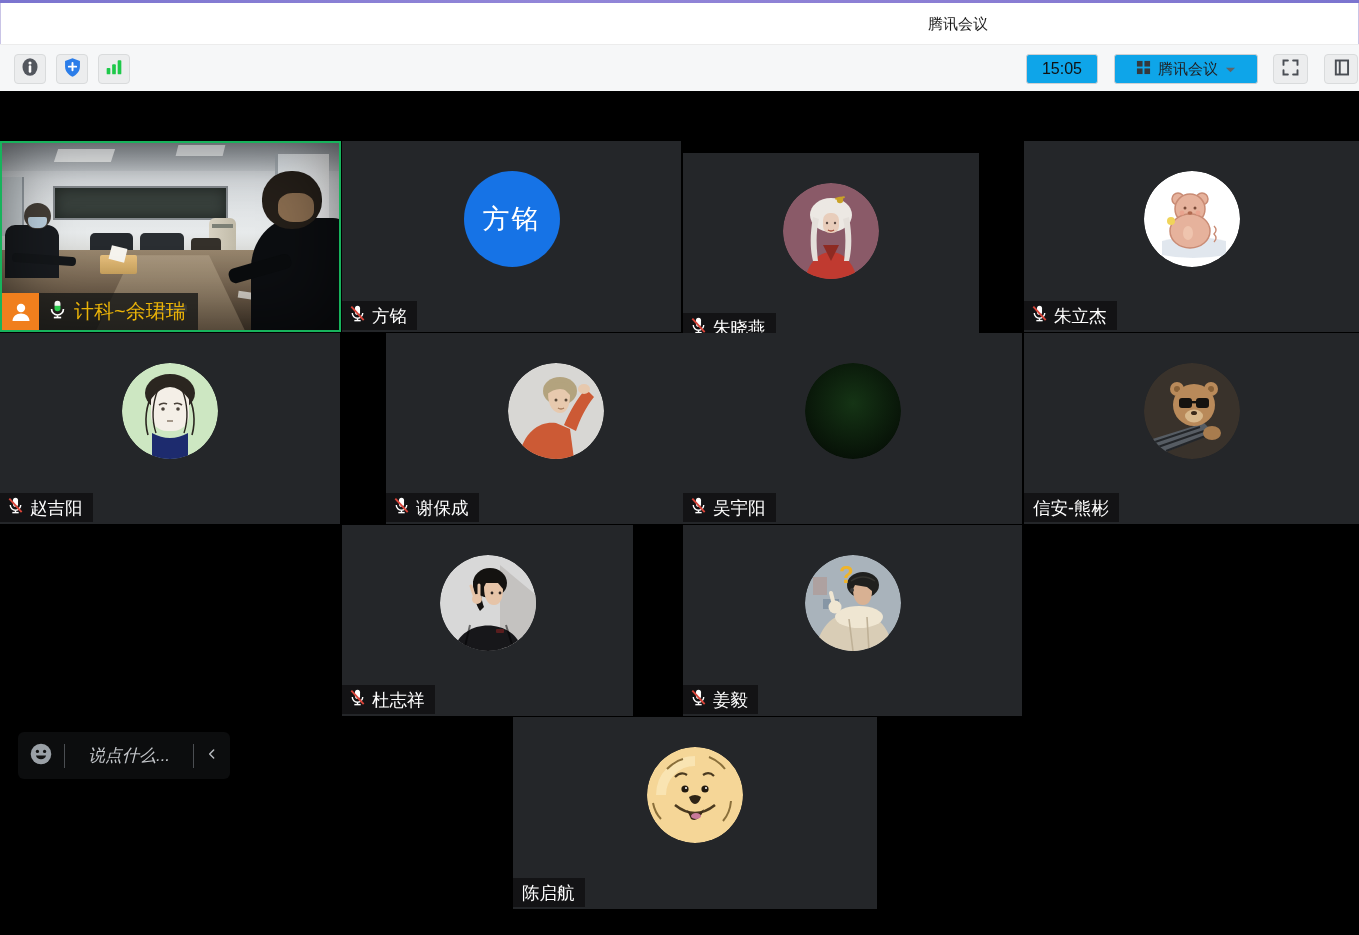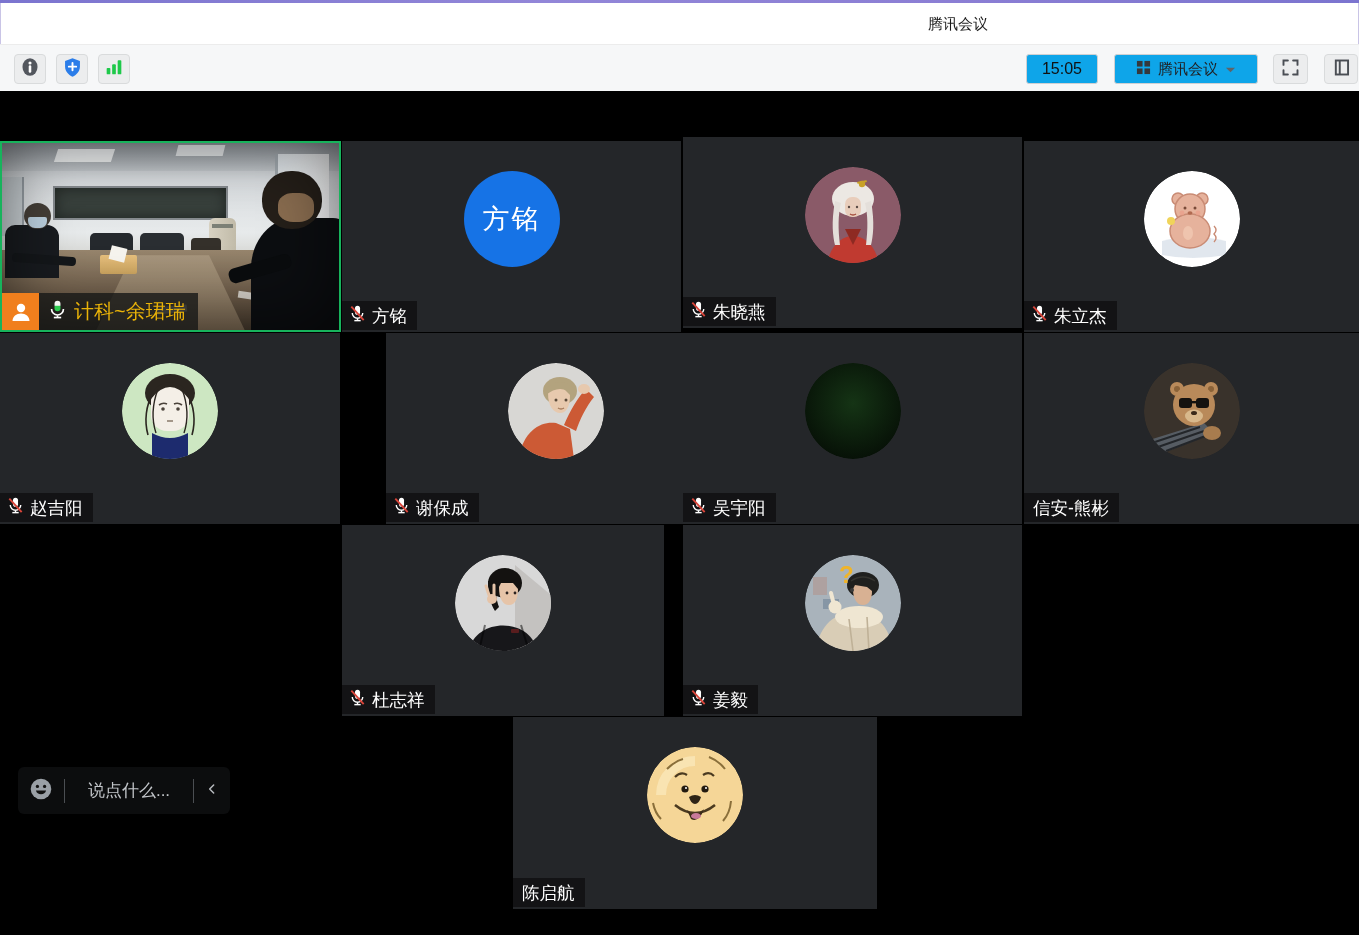--- a/index.html
+++ b/index.html
@@ -64,22 +64,22 @@
   .vs-p1-body{top:44%;left:1%;width:16%;height:28%;background:#181b1f;border-radius:10px 12px 0 0;}
   .vs-p1-head{top:32%;left:6.5%;width:8%;height:14%;background:#453f38;border-radius:50%;}
   .vs-p1-mask{top:39.5%;left:7.8%;width:5.6%;height:6%;background:#bed3e2;border-radius:2px 2px 7px 7px;}
   .vs-p1-arm{top:60%;left:3%;width:19%;height:5%;background:#14171a;transform:rotate(4deg);border-radius:4px;}
   .vs-p2-body{top:40%;right:-5%;width:31%;height:64%;background:#0c0e11;border-radius:42% 22% 0 0;}
   .vs-p2-head{top:15%;right:5%;width:18%;height:31%;background:#251f19;border-radius:48%;}
   .vs-p2-face{top:27%;right:7.5%;width:10.5%;height:15%;background:#8a6d50;border-radius:42%;}
   .vs-p2-arm{top:63%;right:14%;width:19%;height:8%;background:#0a0c0e;transform:rotate(-16deg);border-radius:6px;}
   .vs-vignette{inset:0;box-shadow:inset 0 0 70px rgba(0,0,0,0.6);}
   
-  .chat-pill{position:absolute;left:18px;top:767px;width:212px;height:47px;border-radius:6px;
-    background:rgba(14,15,16,0.85);display:flex;align-items:center;padding:0 10px;box-sizing:border-box;}
+  .chat-pill{position:absolute;left:18px;top:732px;width:212px;height:47px;border-radius:6px;
+    background:rgba(14,15,16,0.85);display:flex;align-items:center;padding:0 10px;box-sizing:border-box;font-style:italic;}
   .chat-div{width:1px;height:24px;background:#4b4e52;margin:0 10px;}
   .chat-placeholder{color:#c3c6ca;font-size:17px;flex:1;text-align:center;white-space:nowrap;}
 </style>
 </head>
 <body>
 
 <div class="top-accent"></div>
 <div class="titlebar">
   <div class="window-title">腾讯会议</div>
 </div>
@@ -220,21 +220,21 @@
             <rect x="8.8" y="2.2" width="6.4" height="11.4" rx="3.2" fill="#fff"></rect>
             <path d="M5.4 11.5a6.6 6.6 0 0 0 13.2 0" fill="none" stroke="#fff" stroke-width="1.8"></path>
             <line x1="12" y1="18.6" x2="12" y2="21" stroke="#fff" stroke-width="1.8"></line>
             <line x1="8" y1="21" x2="16" y2="21" stroke="#fff" stroke-width="1.8"></line>
             <line x1="4.2" y1="3.4" x2="19.8" y2="20.4" stroke="#d9453a" stroke-width="2.4"></line>
           </svg></span>
       <span>方铭</span>
     </div>
   </div>
 
-  <div class="tile" style="left:683px;top:46px;width:339px;height:191px;">
+  <div class="tile" style="left:683px;top:62px;width:276px;height:191px;padding-left:20px;">
     <div class="avatar">
       <svg viewBox="0 0 96 96">
           <circle cx="48" cy="48" r="48" fill="#8a5a68"></circle>
         <path d="M22 96 C30 60 66 60 74 96 Z" fill="#c03a30"></path>
         <path d="M40 62 L48 78 L56 62 Z" fill="#8e2a22"></path>
         <ellipse cx="48" cy="32" rx="21" ry="17" fill="#ece8e3"></ellipse>
         <path d="M30 34 C26 56 28 70 30 78 L35 78 C33 62 33 48 36 36 Z" fill="#e4dfda"></path>
         <path d="M66 34 C70 56 68 70 66 78 L61 78 C63 62 63 48 60 36 Z" fill="#e4dfda"></path>
         <rect x="40" y="30" width="16" height="20" rx="7" fill="#e8cdbb"></rect>
         <path d="M38 30 Q48 20 58 30 L58 26 Q48 16 38 26 Z" fill="#ece8e3"></path>
@@ -388,21 +388,21 @@
             <path d="M5.4 11.5a6.6 6.6 0 0 0 13.2 0" fill="none" stroke="#fff" stroke-width="1.8"></path>
             <line x1="12" y1="18.6" x2="12" y2="21" stroke="#fff" stroke-width="1.8"></line>
             <line x1="8" y1="21" x2="16" y2="21" stroke="#fff" stroke-width="1.8"></line>
             <line x1="4.2" y1="3.4" x2="19.8" y2="20.4" stroke="#d9453a" stroke-width="2.4"></line>
           </svg></span>
       <span>吴宇阳</span>
     </div>
   </div>
 
 
-  <div class="tile" style="left:342px;top:434px;width:322px;height:191px;">
+  <div class="tile" style="left:342px;top:434px;width:291px;height:191px;">
     <div class="avatar">
       <svg viewBox="0 0 96 96">
           <circle cx="48" cy="48" r="48" fill="#d8d8d8"></circle>
         <path d="M60 10 L96 40 L96 96 L60 96 Z" fill="#c4c2c0"></path>
         <path d="M14 96 C20 62 76 62 82 96 Z" fill="#17171a"></path>
         <path d="M30 70 L24 96 M66 70 L74 96" stroke="#000" stroke-width="2" opacity="0.5"></path>
         <ellipse cx="50" cy="28" rx="17" ry="15" fill="#141210"></ellipse>
         <path d="M44 32 C44 44 48 50 54 50 C60 50 63 44 63 34 L58 28 L46 28 Z" fill="#e6c4a8"></path>
         <path d="M33 26 C33 40 36 50 40 56 L44 52 C41 44 40 34 42 26 Z" fill="#141210"></path>
         <circle cx="52" cy="38" r="1.4" fill="#2a2220"></circle>

